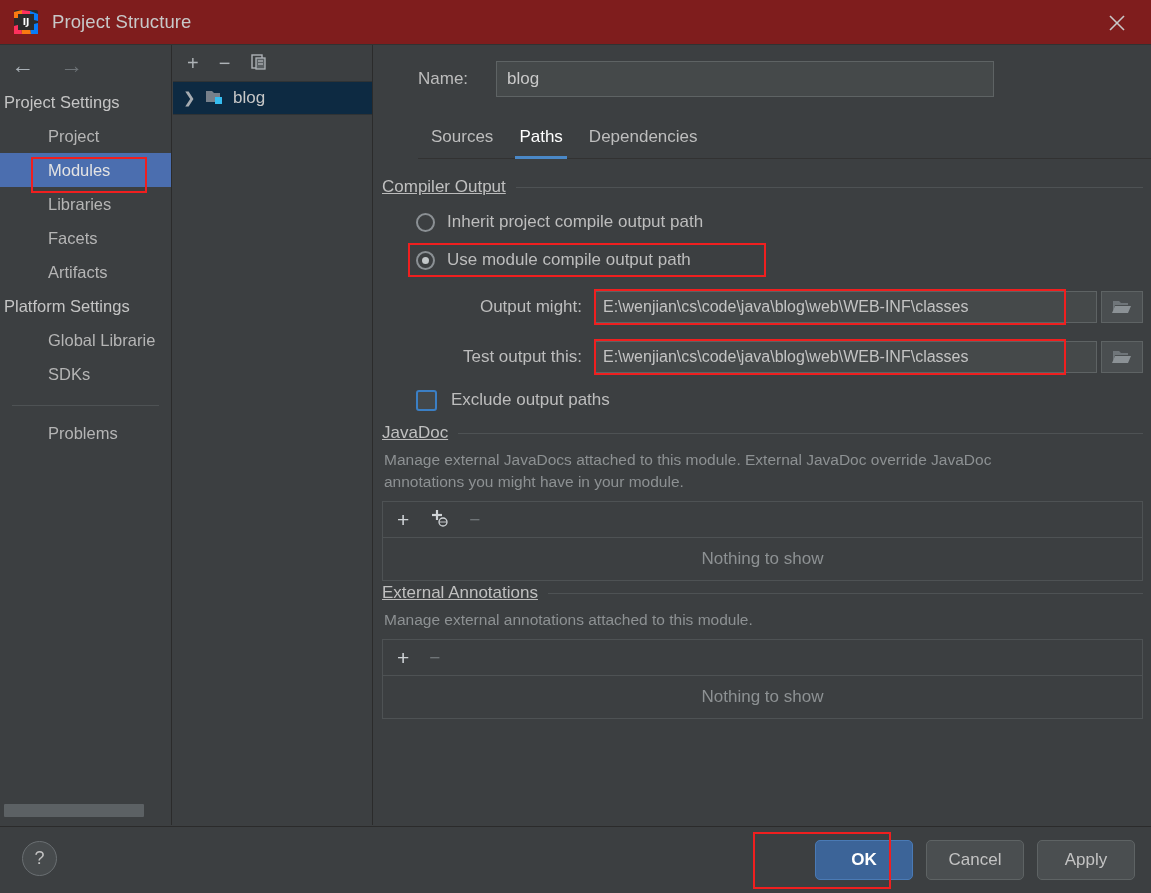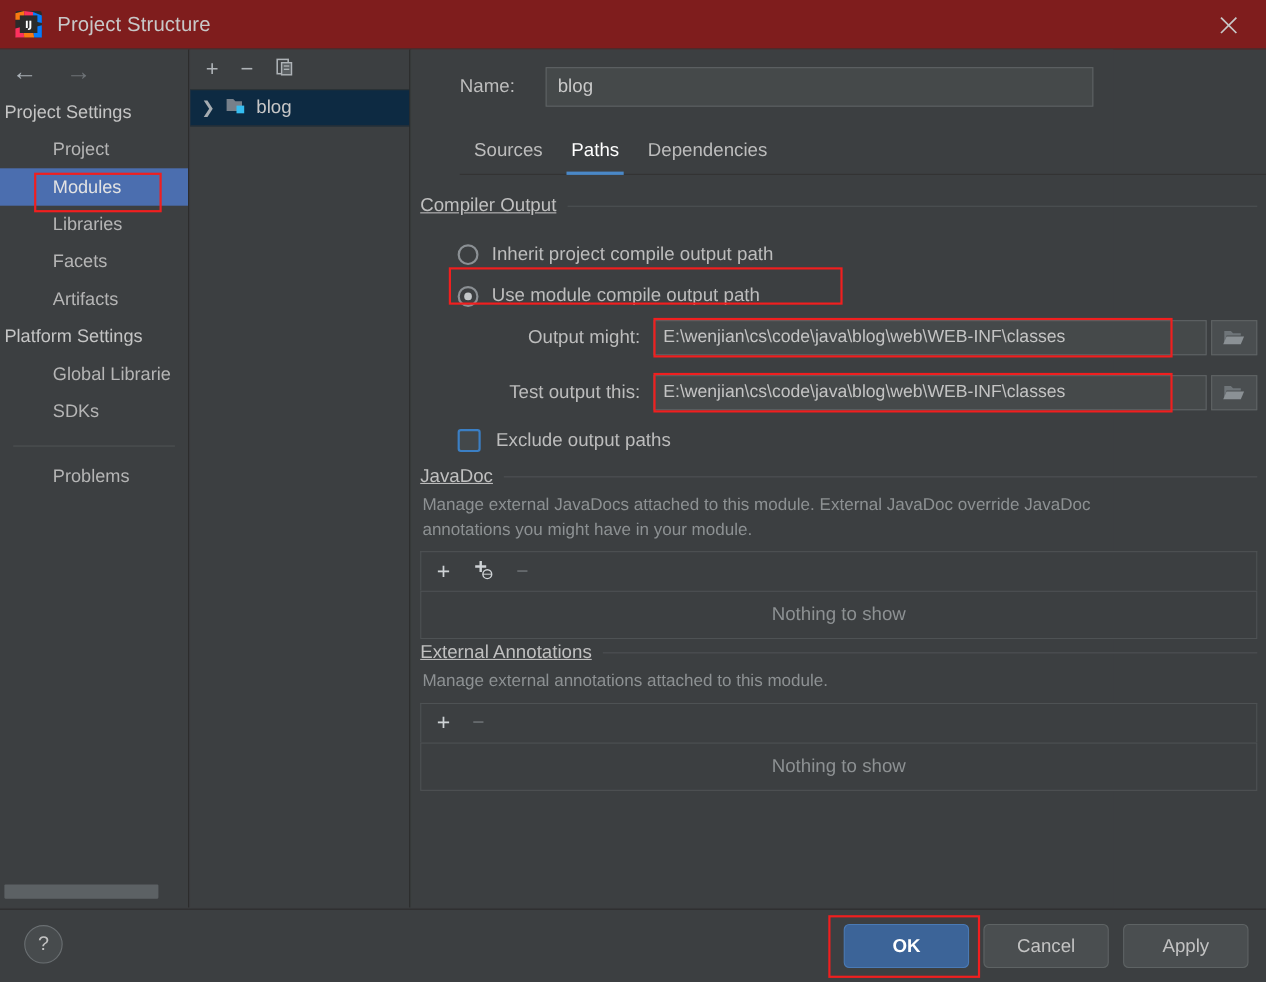--- a/index.html
+++ b/index.html
@@ -147,21 +147,21 @@
   }
 
   .sec-head {
     display: flex; align-items: center; gap: 10px;
     margin-top: 2px; margin-bottom: 6px; text-decoration: underline;
   }
   .sec-title { font-size: 17px; color: #c0c0c0; white-space: nowrap; }
   .sec-line { flex: 1; height: 1px; background: #4e5254; }
 
   .radio-row {
-    display: flex; align-items: flex-end; gap: 12px;
+    display: flex; align-items: center; gap: 12px;
     height: 38px; padding-left: 34px; position: relative;
   }
   .radio {
     width: 19px; height: 19px; border-radius: 50%;
     border: 2px solid #8b9094; background: #3c3f41;
     flex: none; display: flex; align-items: center; justify-content: center;
   }
   .radio .dot {
     width: 7px; height: 7px; border-radius: 50%;
     background: #c3c7c9; display: none;
@@ -230,21 +230,21 @@
     width: 35px; height: 35px; border-radius: 50%;
     border: 1px solid #6a6f72; background: #474b4d;
     display: flex; align-items: center; justify-content: center;
     font-size: 18px; color: #c2c2c2;
   }
   .btn-group {
     position: absolute; right: 16px; top: 13px;
     display: flex; gap: 13px;
   }
   .dlg-btn {
-    width: 114px; height: 40px; border-radius: 5px;
+    width: 98px; height: 40px; border-radius: 5px;
     display: flex; align-items: center; justify-content: center;
     font-size: 17px; color: #c3c3c3;
     background: #4a4e50; border: 1px solid #5e6364;
   }
   .dlg-btn.primary {
     background: #3c6498; border: 1px solid #4a7ab5;
     color: #ffffff; font-weight: bold;
   }
 </style>
 </head>

